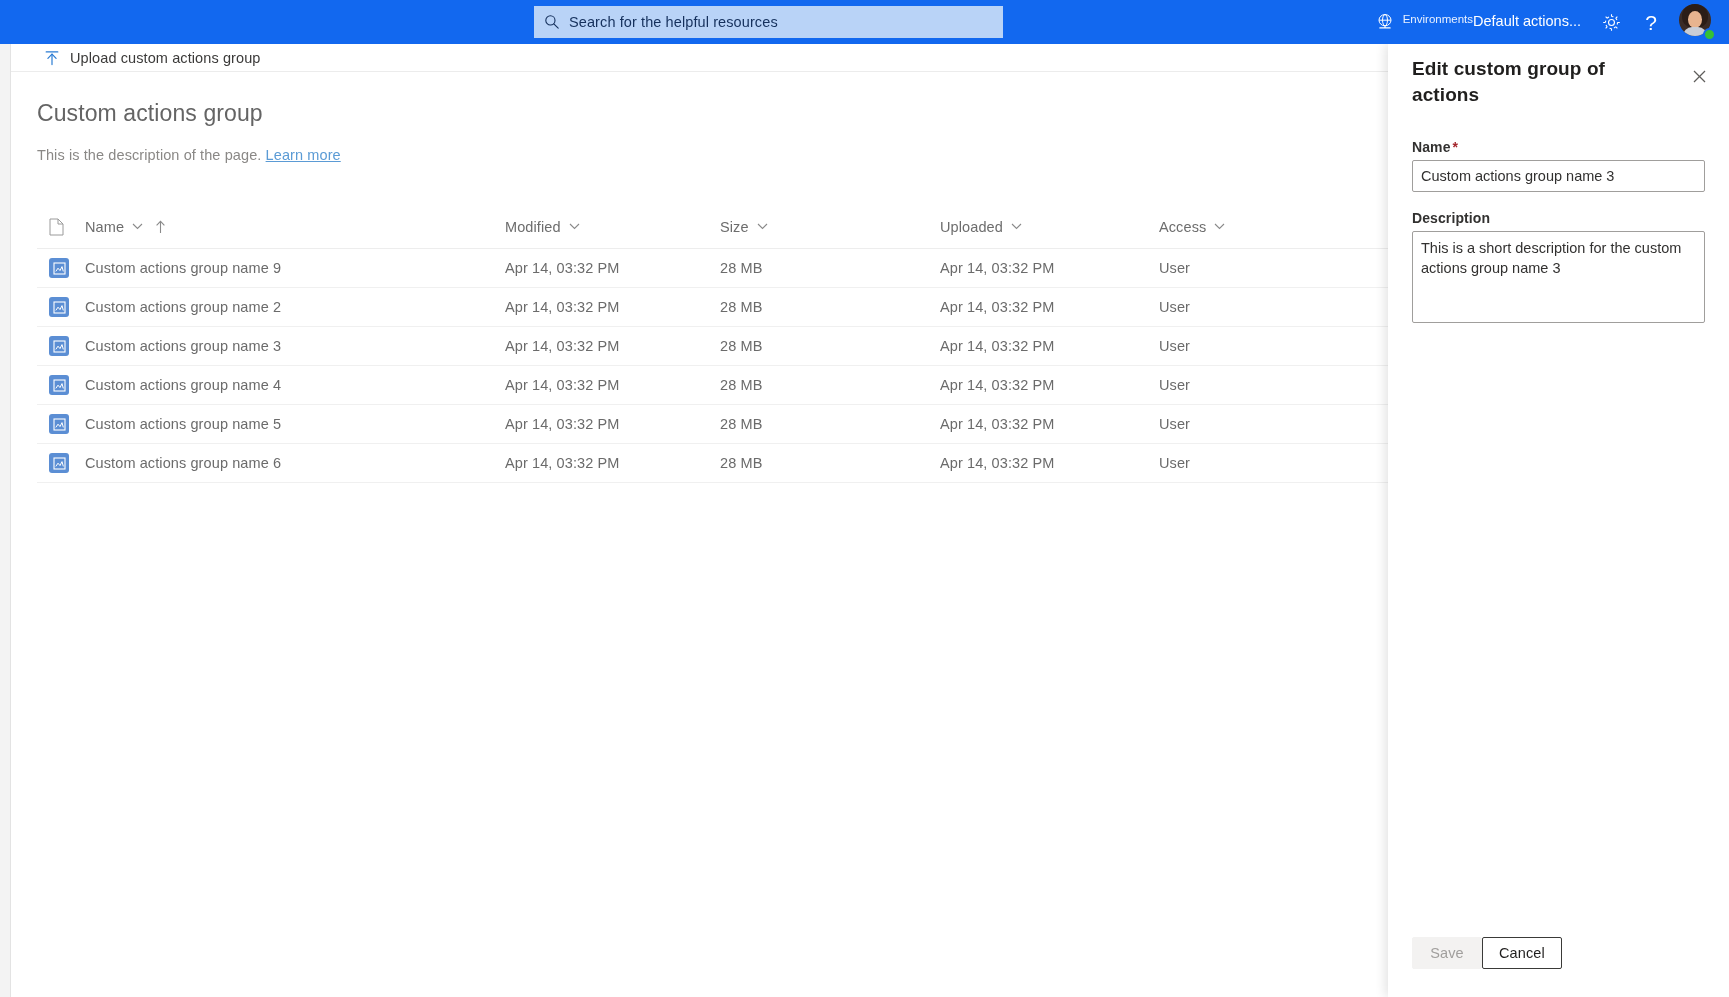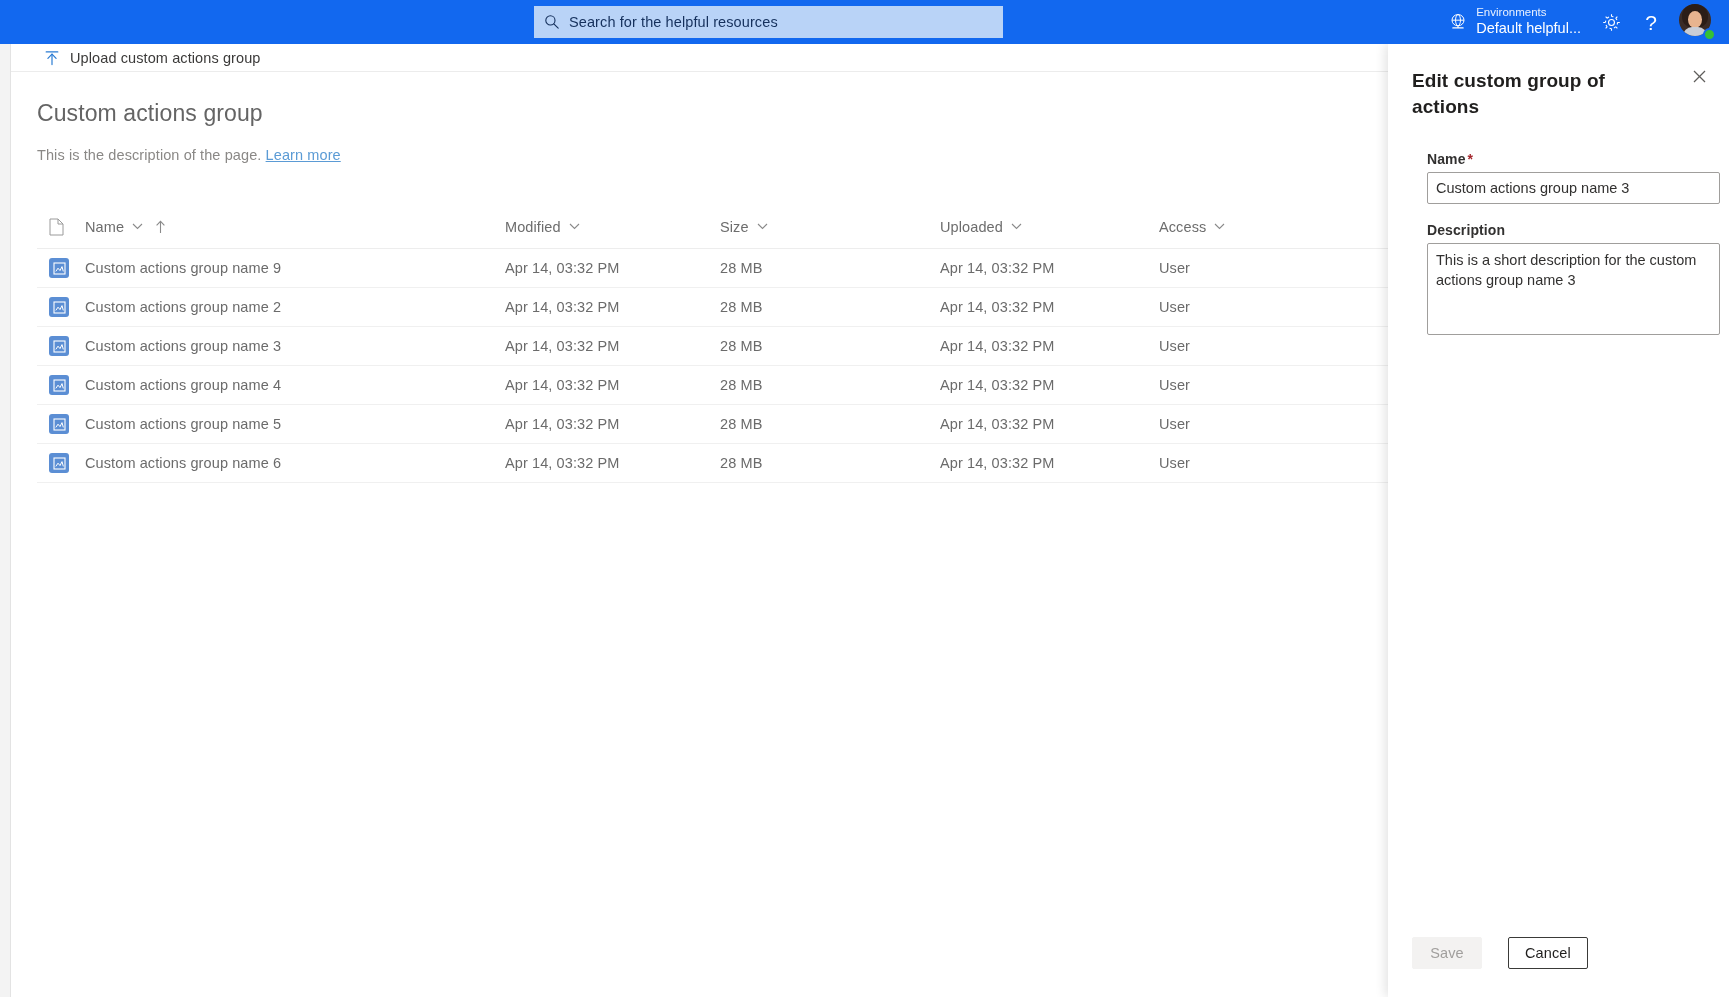--- a/index.html
+++ b/index.html
@@ -55,21 +55,21 @@
     align-items: center;
   }
   .env-chip {
     display: flex;
     align-items: center;
     height: 44px;
     padding: 0 10px;
     cursor: pointer;
   }
   .env-icon { width: 20px; height: 20px; margin-right: 8px; flex:0 0 auto;}
-  .env-text { display: flex; flex-direction: column; line-height: 1.2; }
+  .env-text { display: flex; flex-direction: row; line-height: 1.2; }
   .env-label { font-size: 11.5px; color: #e9f1ff; }
   .env-value { font-size: 14.5px; color: #ffffff; }
   .icon-btn {
     width: 40px; height: 44px;
     display: flex; align-items: center; justify-content: center;
     cursor: pointer;
   }
   .icon-btn svg { display:block; }
   .help-glyph {
     font-size: 21px; color: #ffffff;
@@ -237,21 +237,21 @@
   .panel {
     position: absolute;
     right: 0; top: 44px;
     width: 341px; height: 953px;
     background: #ffffff;
     box-shadow: -3px 0 10px rgba(0,0,0,.11);
     z-index: 20;
   }
   .panel-header {
     position: relative;
-    padding: 24px 24px 0 24px;
+    padding: 12px 24px 0 24px;
   }
   .panel-title {
     font-size: 19px;
     font-weight: 600;
     color: #201f1e;
     line-height: 1.35;
     width: 232px;
     letter-spacing: .1px;
   }
   .panel-close {
@@ -292,29 +292,29 @@
     border-radius: 2px;
     padding: 6px 8px;
     font-size: 14.5px;
     color: #323130;
     line-height: 1.38;
     font-family: "Liberation Sans", sans-serif;
     resize: none;
     background: #ffffff;
     outline: none;
   }
-  .field-block { margin-bottom: 18px; margin-left: 15px; }
+  .field-block { margin-bottom: 18px; }
 
   .panel-footer {
     position: absolute;
     left: 0; bottom: 0;
     width: 341px;
     padding: 0 12px 28px 24px;
     display: flex;
-    gap: 26px;
+    gap: 0;
   }
   .btn {
     height: 32px;
     min-width: 70px;
     padding: 0 16px;
     font-size: 14.5px;
     font-family: "Liberation Sans", sans-serif;
     border-radius: 2px;
     cursor: pointer;
     letter-spacing: .1px;
@@ -349,21 +349,21 @@
     <div class="env-chip">
       <svg class="env-icon" viewBox="0 0 22 22">
         <ellipse cx="11" cy="9" rx="6.6" ry="6.2" fill="none" stroke="#ffffff" stroke-width="1.1"></ellipse>
         <ellipse cx="11" cy="9" rx="2.7" ry="6.2" fill="none" stroke="#ffffff" stroke-width="1.1"></ellipse>
         <line x1="4.5" y1="9" x2="17.5" y2="9" stroke="#ffffff" stroke-width="1.1"></line>
         <line x1="5.3" y1="17.5" x2="16.7" y2="17.5" stroke="#ffffff" stroke-width="1.2" stroke-linecap="round"></line>
         <line x1="11" y1="15.2" x2="11" y2="17.5" stroke="#ffffff" stroke-width="1.2"></line>
       </svg>
       <span class="env-text">
         <span class="env-label">Environments</span>
-        <span class="env-value">Default helpful...</span>
+        <span class="env-value">Default actions...</span>
       </span>
     </div>
 
     <div class="icon-btn">
       <svg width="21" height="21" viewBox="0 0 22 22">
         <g fill="none" stroke="#ffffff" stroke-width="1.15">
           <circle cx="11" cy="11" r="3.1"></circle>
           <path d="M11 2.3v2.2M11 17.5v2.2M2.3 11h2.2M17.5 11h2.2M4.85 4.85l1.56 1.56M15.59 15.59l1.56 1.56M17.15 4.85l-1.56 1.56M6.41 15.59l-1.56 1.56"></path>
           <circle cx="11" cy="11" r="6.3" stroke-dasharray="2.2 2.6"></circle>
         </g>

